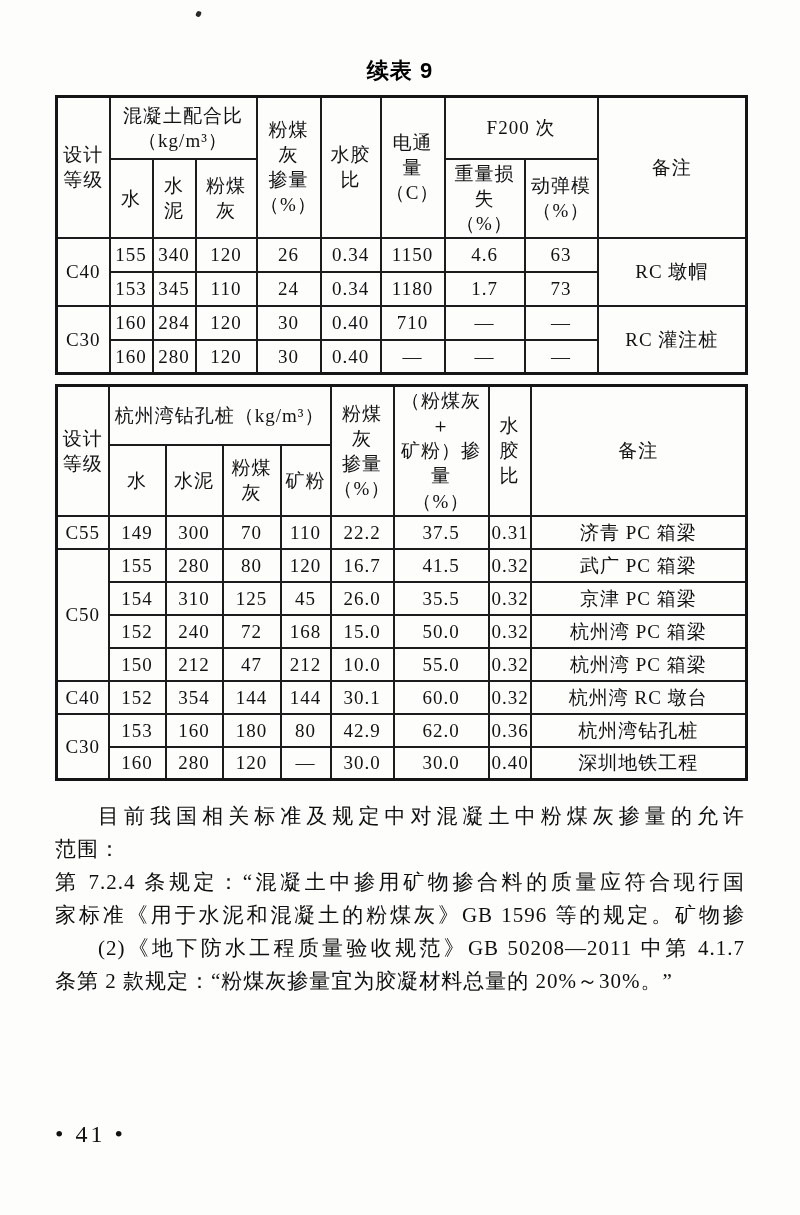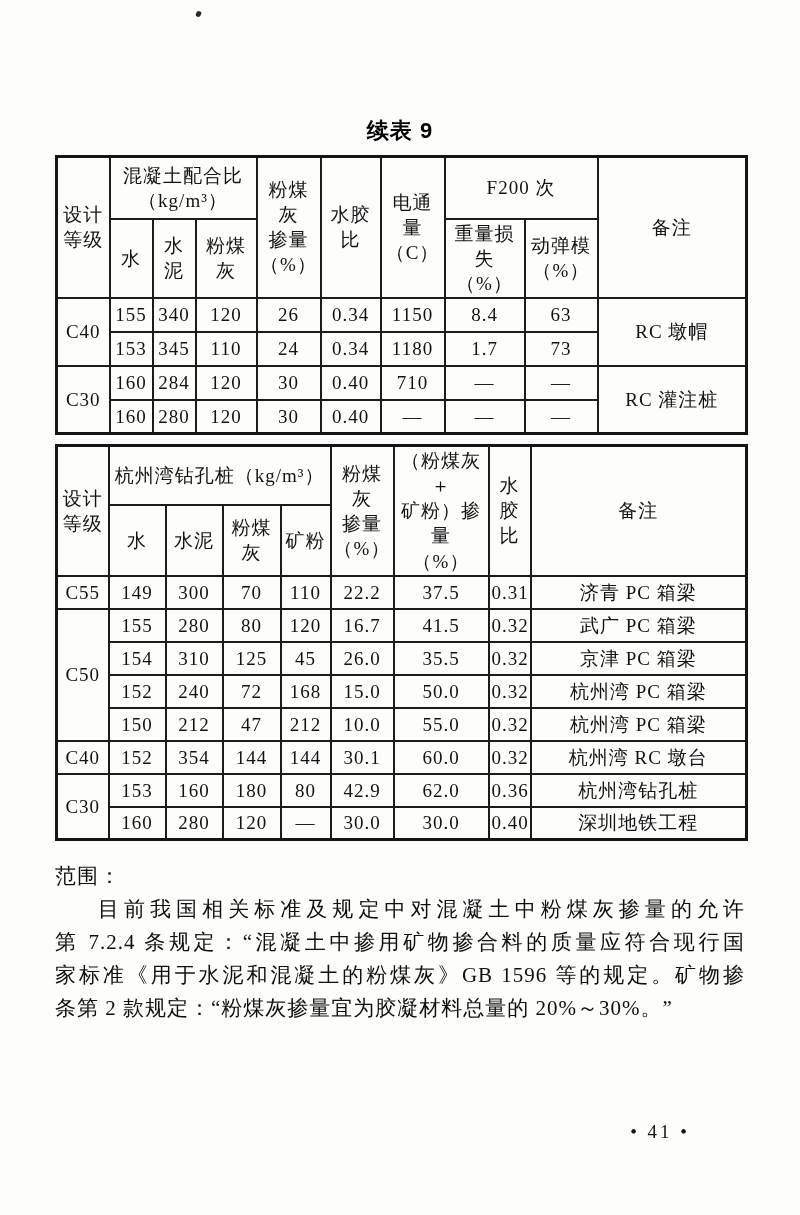--- a/index.html
+++ b/index.html
@@ -9,21 +9,21 @@
     background:#fdfdfc; color:#121212; overflow:hidden;
     font-family:"Liberation Serif","DejaVu Serif",serif;
   }
   .speck { position:absolute; left:196px; top:11px; width:5px; height:6px;
     background:#2a2a2a; border-radius:60% 40% 50% 50%; transform:rotate(25deg); }
 
   .tcap {
     text-align:center; font-family:"Liberation Sans","DejaVu Sans",sans-serif;
     font-weight:bold; font-size:22px; color:#000; letter-spacing:1px;
   }
-  .cap9 { padding-top:116px; }
+  .cap9 { padding-top:56px; }
   .cap10 { margin-top:13px; }
   .cap10 .cap-label { margin-right:16px; }
 
   table {
     border-collapse:collapse; table-layout:fixed; margin-left:55px;
     background:#fdfdfc; border:3px solid #151515;
   }
   .t9 { margin-top:9px; width:690px; }
   .t10 { margin-top:9px; width:690px; }
   th, td {
@@ -36,22 +36,22 @@
   .t10 thead tr { height:45px; }
   .t10 tbody tr { height:33px; }
   .hl { display:block; }
 
   .bodytext { margin:19px 55px 0 55px; font-size:21px; color:#0f0f0f; }
   .line { line-height:33px; height:33px; letter-spacing:1px; }
   .just { text-align:justify; text-align-last:justify; }
   .indent { text-indent:43px; }
 
   .pageno {
-    position:absolute; top:1121px; left:55px; width:635px; text-align:right;
-    font-size:19px; letter-spacing:3px; color:#121212;
+    position:absolute; top:1121px; left:55px; width:635px; text-align:left;
+    font-size:24px; letter-spacing:3px; color:#121212;
   }
 </style>
 </head>
 <body>
 
 <div class="page">
 
   <div class="speck"></div>
 
   <div class="tcap cap9">续表 9</div>
@@ -108,21 +108,21 @@
     </thead>
     <tbody>
       <tr>
         <td rowspan="2">C40</td>
         <td>155</td>
         <td>340</td>
         <td>120</td>
         <td>26</td>
         <td>0.34</td>
         <td>1150</td>
-        <td>8.4</td>
+        <td>4.6</td>
         <td>63</td>
         <td rowspan="2">RC 墩帽</td>
       </tr>
       <tr>
         <td>153</td>
         <td>345</td>
         <td>110</td>
         <td>24</td>
         <td>0.34</td>
         <td>1180</td>
@@ -280,22 +280,23 @@
         <td>—</td>
         <td>30.0</td>
         <td>30.0</td>
         <td>0.40</td>
         <td>深圳地铁工程</td>
       </tr>
     </tbody>
   </table>
 
   <div class="bodytext">
+    <div class="line indent just">目前我国相关标准及规定中对混凝土中粉煤灰掺量的允许</div>
     <div class="line">范围：</div>
-    <div class="line indent just">目前我国相关标准及规定中对混凝土中粉煤灰掺量的允许</div>
     <div class="line just">第 7.2.4 条规定：“混凝土中掺用矿物掺合料的质量应符合现行国</div>
     <div class="line just">家标准《用于水泥和混凝土的粉煤灰》GB 1596 等的规定。矿物掺</div>
+    <div class="line indent just">(2)《地下防水工程质量验收规范》GB 50208—2011 中第 4.1.7</div>
     <div class="line">条第 2 款规定：“粉煤灰掺量宜为胶凝材料总量的 20%～30%。”</div>
   </div>
 
   <div class="pageno">• 41 •</div>
 
 </div>
 
 </body></html>

